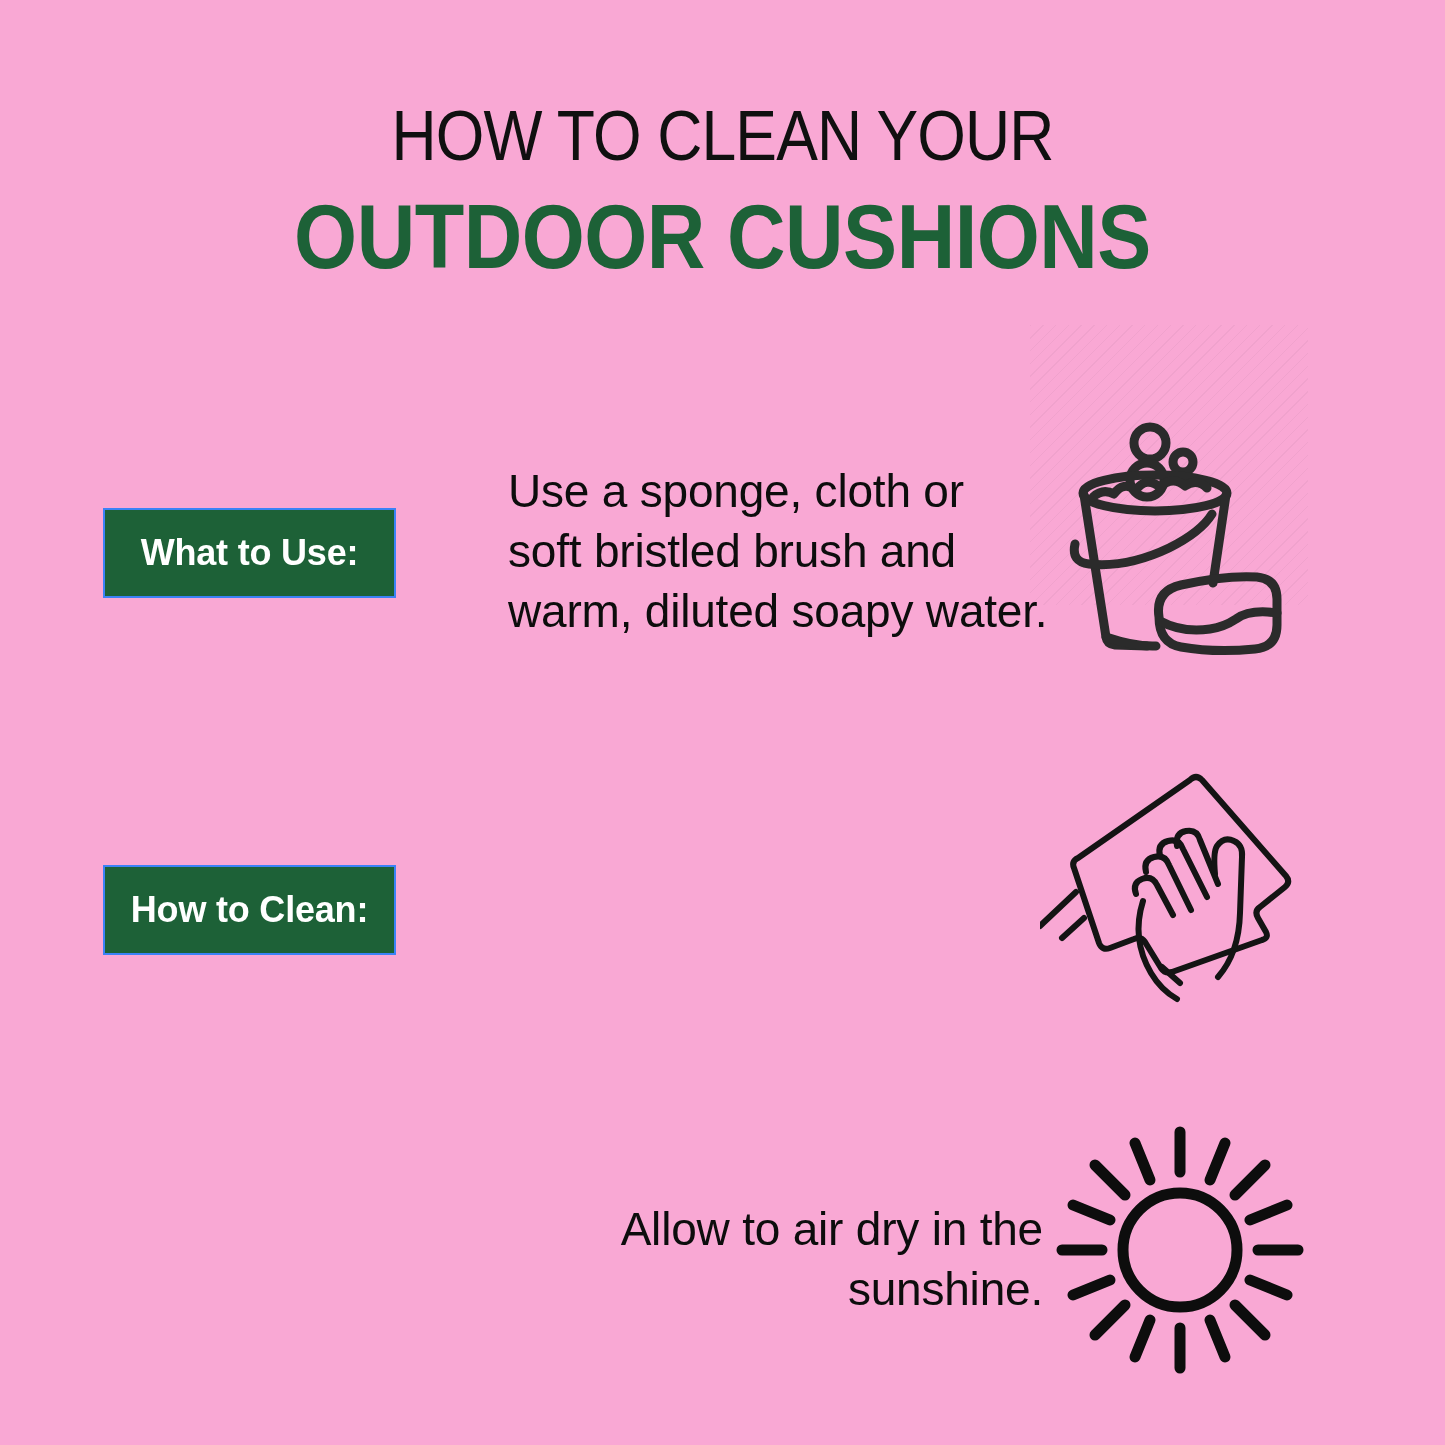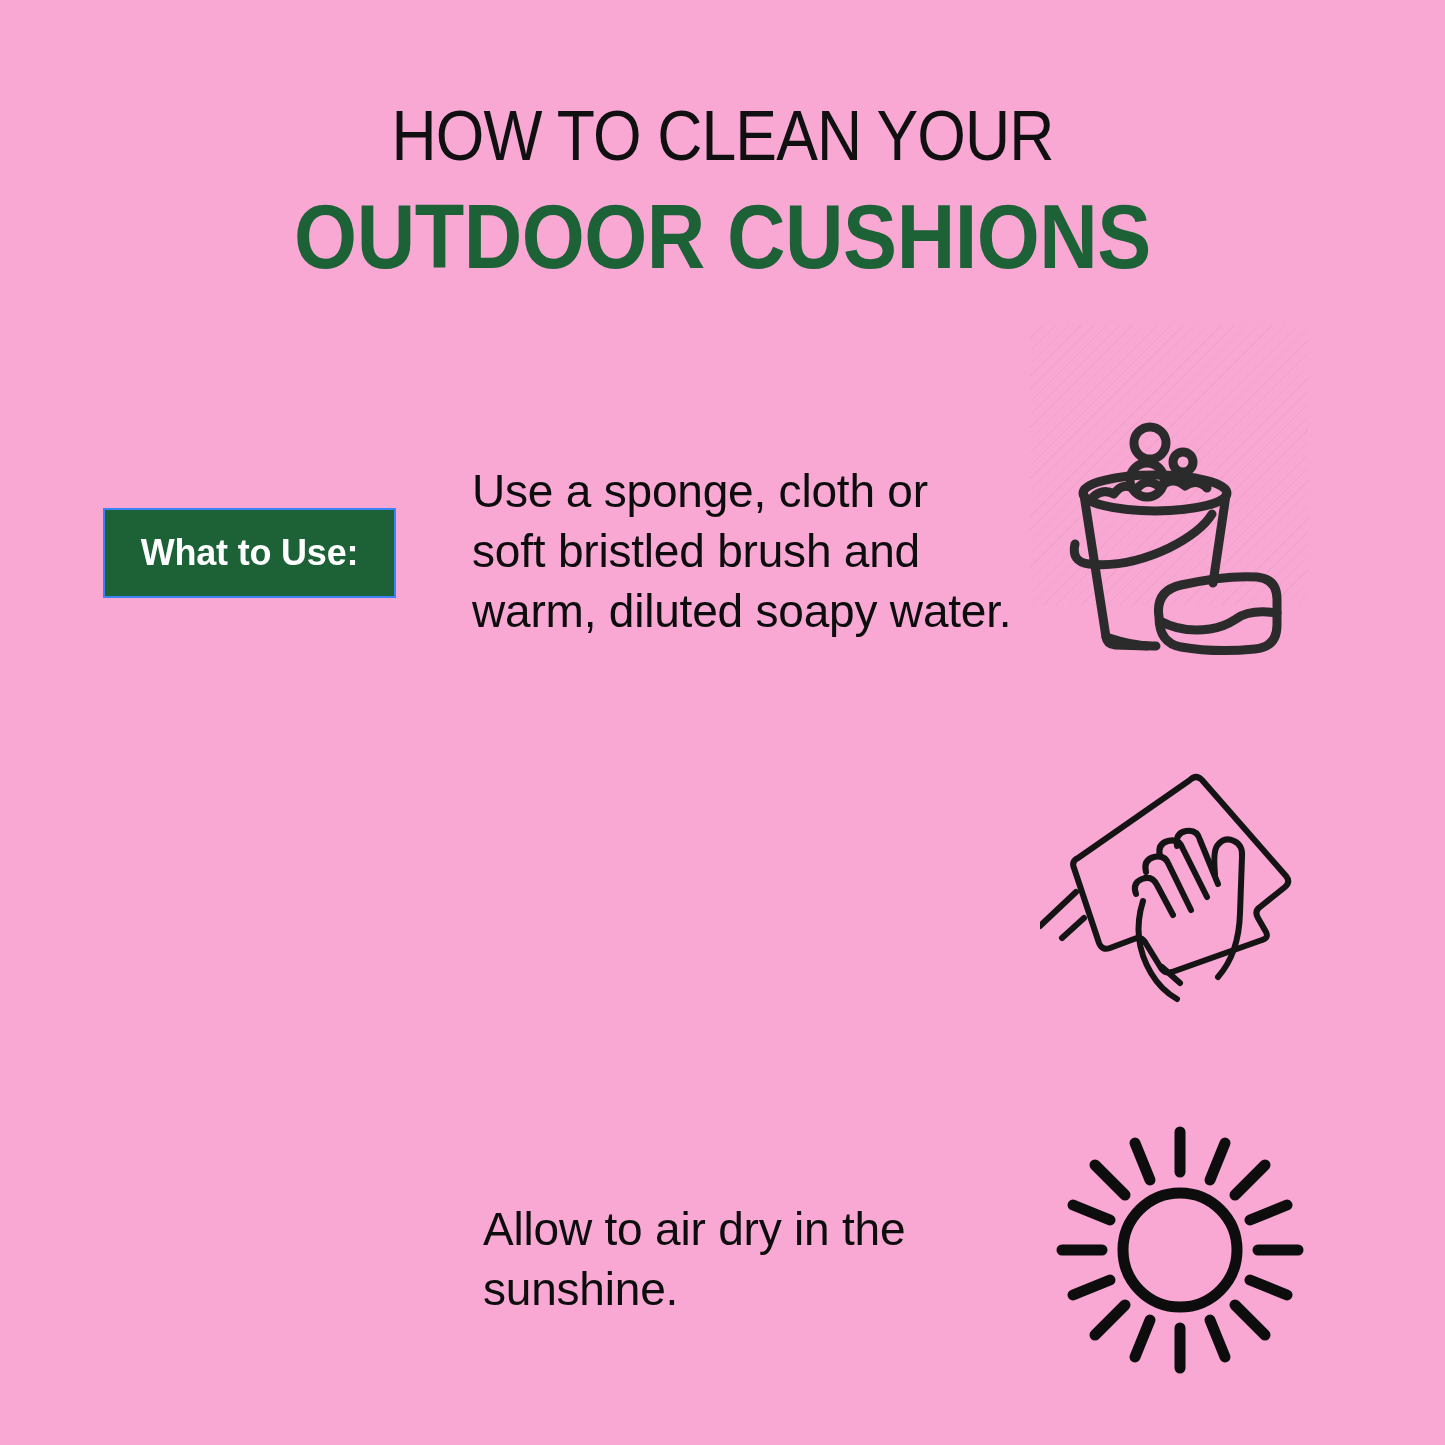--- a/index.html
+++ b/index.html
@@ -97,23 +97,23 @@
     width: 560px;
     font-family: "Liberation Sans Narrow", "Liberation Sans", sans-serif;
     font-stretch: condensed;
     font-weight: 400;
     font-size: 46px;
     line-height: 1.30;
     color: #0d0d0d;
     letter-spacing: -0.2px;
     white-space: pre-line;
   }
-  #section-0 .body-text { top: 62px; }
+  #section-0 .body-text { top: 62px; margin-left: 36px; }
   #section-1 .body-text { top: 38px; left: 474px; }
-  #section-2 .body-text { top: 100px; left: 483px; }
+  #section-2 .body-text { top: 100px; left: 483px; text-align: right; }
 
   
   .icon-box {
     position: absolute;
     width: 280px;
     height: 280px;
   }
   #icon-0 { left: 1027px; top: 5px; }
   #icon-1 { left: 1040px; top: 2px; }
   #icon-2 { left: 1040px; top: 10px; }
@@ -175,20 +175,21 @@
         <path d="M48 139 q-4 18 14 20 q38 4 80 -16 q32 -16 43 -34"></path>
 
         <path d="M132 212 q-4 -26 22 -32 q45 -10 76 -8 q20 2 20 22 l0 26 q0 22 -22 24 q-40 4 -74 -2 q-22 -4 -22 -30 z"></path>
         <path d="M133 216 q22 12 50 8 q14 -2 26 -10 q14 -10 41 -6"></path>
       </svg>
     </div>
   </div>
 
   <div class="section" id="section-1">
 
+    <div class="badge">How to Clean:</div>
 
 
     <div class="icon-box" id="icon-1">
       <svg viewBox="0 0 280 280" xmlns="http://www.w3.org/2000/svg" fill="none" stroke="#141414" stroke-width="6" stroke-linecap="round" stroke-linejoin="round">
 
         <path d="M150 18 q6 -6 12 0 l84 96 q5 6 -1 11 l-25 20 q-6 4 -2 11 l8 14 q3 6 -4 8
                  l-90 32 q-7 2 -11 -4 l-16 -26 q-4 -6 -11 -3 l-24 9 q-8 3 -11 -5 L34 106
                  q-3 -7 4 -10 z"></path>
 
         <path d="M36 130 L0 164"></path>

